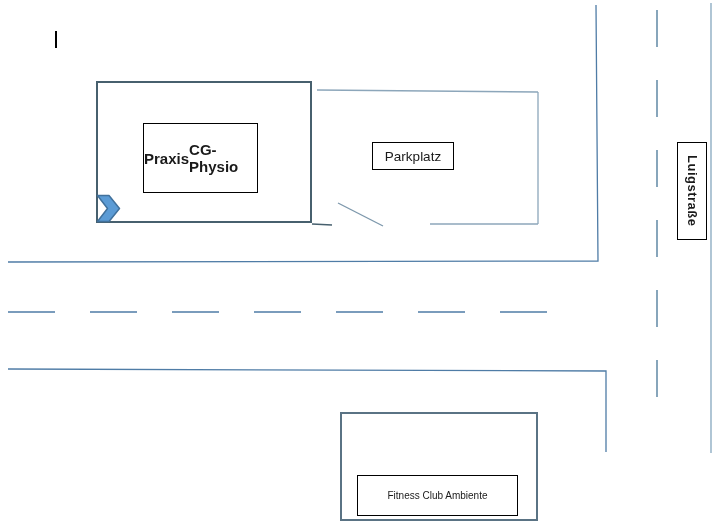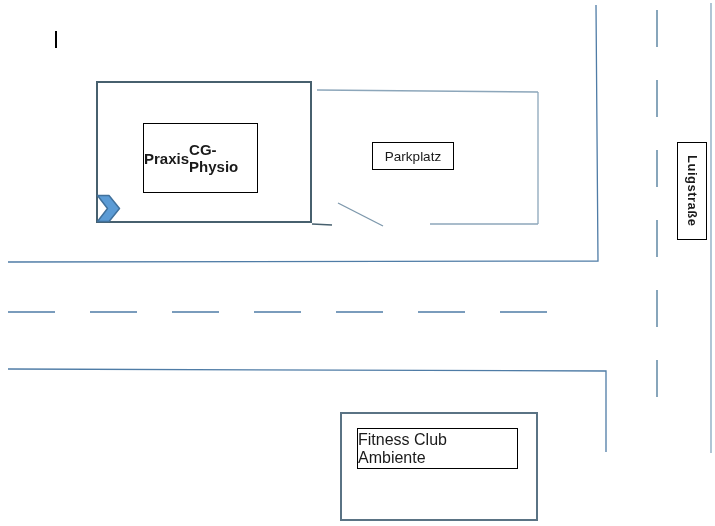--- a/index.html
+++ b/index.html
@@ -66,24 +66,24 @@
   }
   .parkplatz-label {
     left: 372px;
     top: 142px;
     width: 82px;
     height: 28px;
     font-size: 13.5px;
   }
   .fitness-label {
     left: 357px;
-    top: 428px;
+    top: 475px;
     width: 161px;
     height: 41px;
-    font-size: 16px;
+    font-size: 10px;
   }
   .street-label {
     left: 677px;
     top: 142px;
     width: 30px;
     height: 98px;
     font-weight: bold;
     font-size: 13px;
     writing-mode: vertical-rl;
     letter-spacing: 0.5px;

